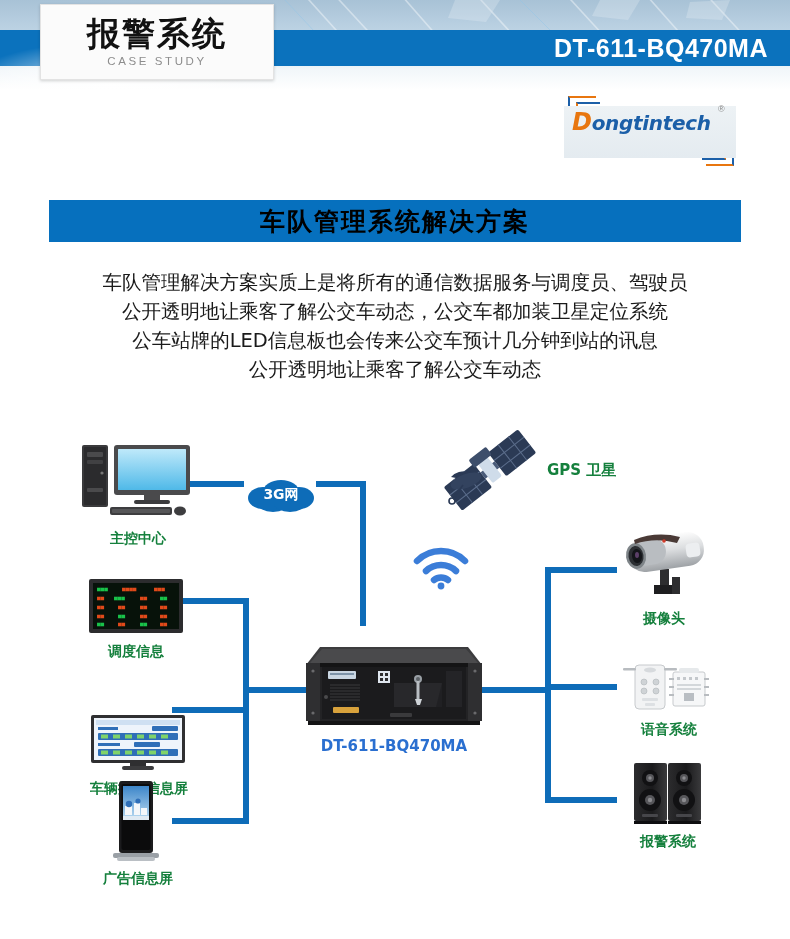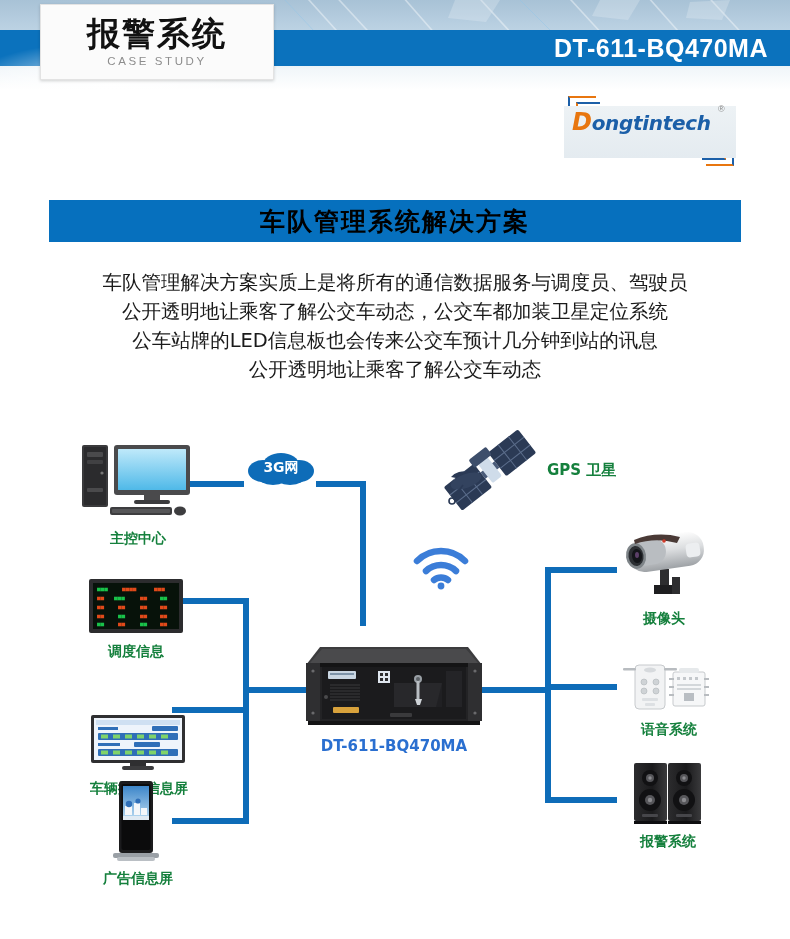--- a/index.html
+++ b/index.html
@@ -98,21 +98,21 @@
   .wv{width:6px;}
 
   .node{position:absolute;text-align:center;}
   .node-label{
     font-family:"DejaVu Sans","Liberation Sans",sans-serif;
     font-size:14px;font-weight:bold;color:#15803d;white-space:nowrap;line-height:1;
   }
   .node-label.big{font-size:15px;}
 
   .cloud{
-    position:absolute;left:243px;top:451px;width:76px;height:34px;
+    position:absolute;left:243px;top:478px;width:76px;height:34px;
   }
   .cloud-text{
     position:absolute;left:0;top:0;width:76px;height:34px;
     display:flex;align-items:center;justify-content:center;
     font-family:"DejaVu Sans","Liberation Sans",sans-serif;
     color:#fff;font-size:14px;font-weight:bold;z-index:3;
   }
 
   .server-label{
     position:absolute;left:296px;top:737px;width:196px;text-align:center;

